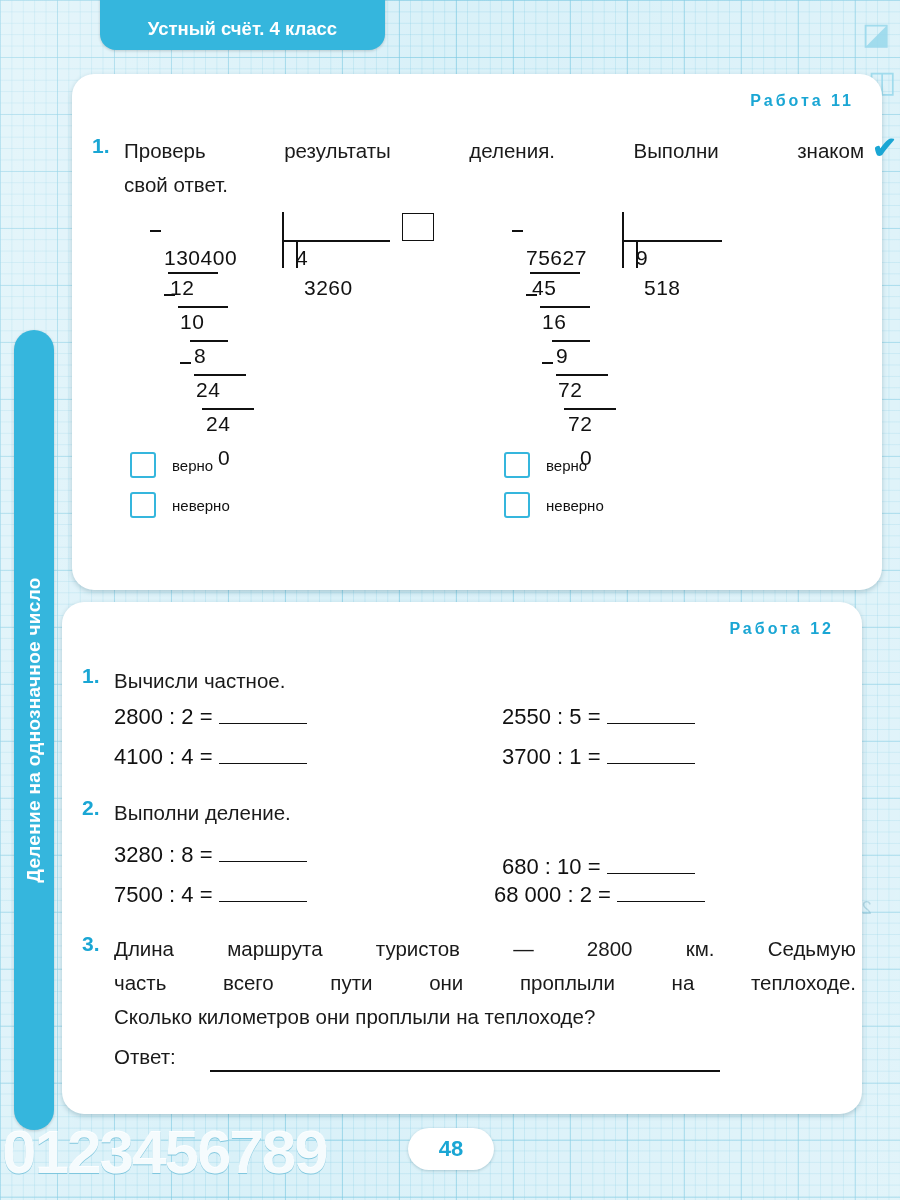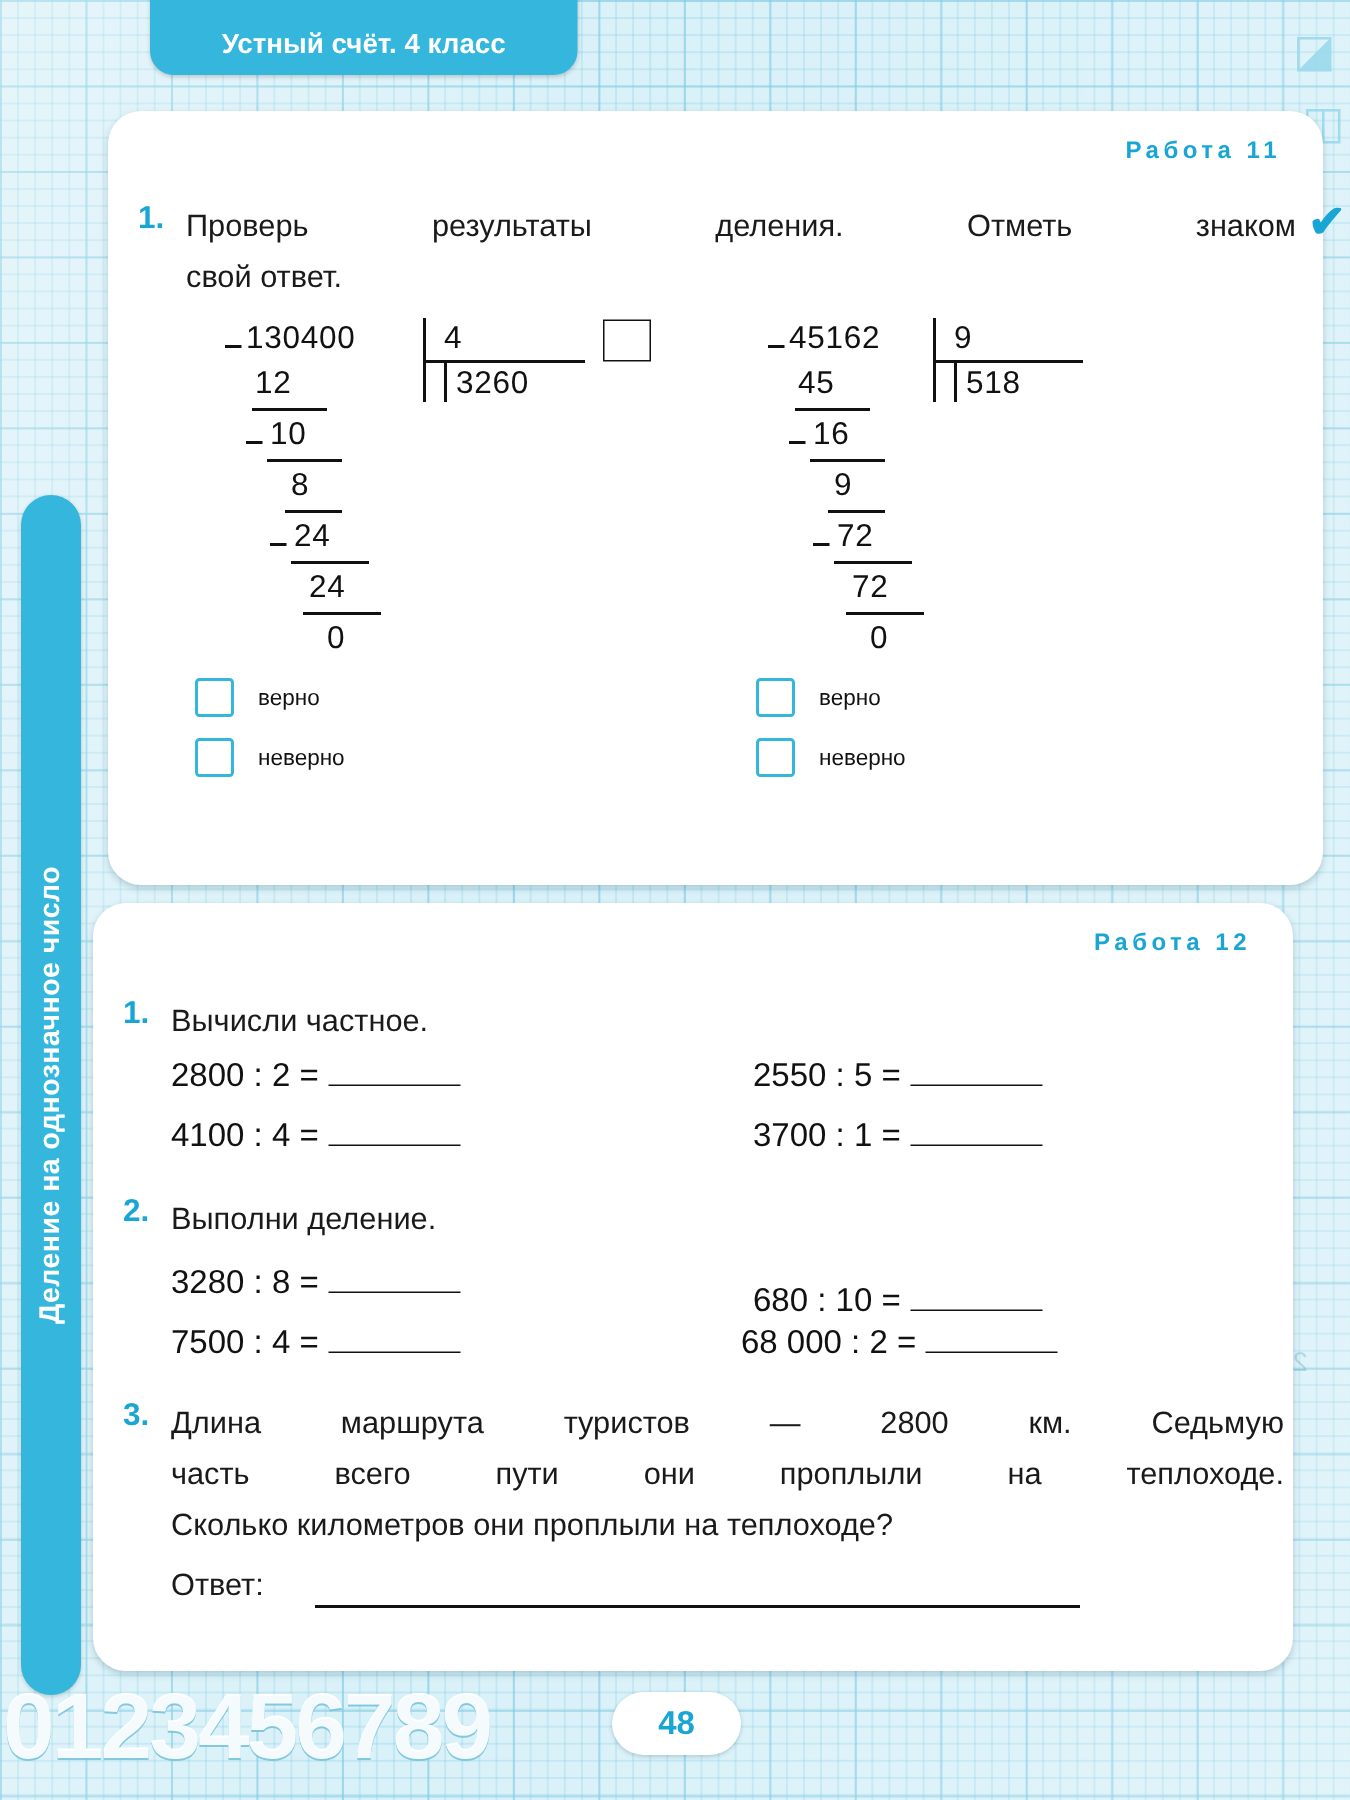--- a/index.html
+++ b/index.html
@@ -128,20 +128,21 @@
   .division {
     position: absolute;
     font-size: 21px;
     color: #111;
     font-family: "Liberation Sans", sans-serif;
   }
   .div-row {
     position: absolute;
     white-space: nowrap;
     letter-spacing: 0.5px;
+    margin-top: 32px;
   }
   .vline {
     position: absolute;
     width: 1.6px;
     background: #111;
   }
   .hline {
     position: absolute;
     height: 1.6px;
     background: #111;
@@ -279,21 +280,21 @@
 </div>
 
 <div class="side-tab">
   <div class="side-tab-label">Деление на однозначное число</div>
 </div>
 
 <div class="card" id="card-11">
   <div class="work-title" style="top:18px;">Работа 11</div>
 
   <div class="task-num" style="left:20px; top:60px;">1.</div>
-  <div class="task-text spread" style="left:52px; top:60px; width:740px;">Проверь результаты деления. Отметь знаком</div>
+  <div class="task-text spread" style="left:52px; top:60px; width:740px;">Проверь результаты деления. Выполни знаком</div>
   <div class="tick" style="left:800px; top:56px;">✔</div>
   <div class="task-text" style="left:52px; top:94px;">свой ответ.</div>
 
   <div class="division" style="left:78px; top:136px; width:320px; height:250px;">
     <div class="minus" style="left:0px; top:20px;"></div>
     <div class="div-row" style="left:14px; top:4px;">130400</div>
     <div class="vline" style="left:132px; top:2px; height:56px;"></div>
     <div class="div-row" style="left:146px; top:4px;">4</div>
     <div class="hline" style="left:132px; top:30px; width:108px;"></div>
     <div class="answerbox" style="left:252px; top:3px;"></div>
@@ -315,21 +316,21 @@
     <div class="hline" style="left:44px; top:164px; width:52px;"></div>
 
     <div class="div-row" style="left:56px; top:170px;">24</div>
     <div class="hline" style="left:52px; top:198px; width:52px;"></div>
 
     <div class="div-row" style="left:68px; top:204px;">0</div>
   </div>
 
   <div class="division" style="left:440px; top:136px; width:300px; height:250px;">
     <div class="minus" style="left:0px; top:20px;"></div>
-    <div class="div-row" style="left:14px; top:4px;">45162</div>
+    <div class="div-row" style="left:14px; top:4px;">75627</div>
     <div class="vline" style="left:110px; top:2px; height:56px;"></div>
     <div class="div-row" style="left:124px; top:4px;">9</div>
     <div class="hline" style="left:110px; top:30px; width:100px;"></div>
     <div class="vline" style="left:124px; top:32px; height:26px;"></div>
     <div class="div-row" style="left:132px; top:34px;">518</div>
 
     <div class="div-row" style="left:20px; top:34px;">45</div>
     <div class="hline" style="left:18px; top:62px; width:50px;"></div>
 
     <div class="minus" style="left:14px; top:84px;"></div>

